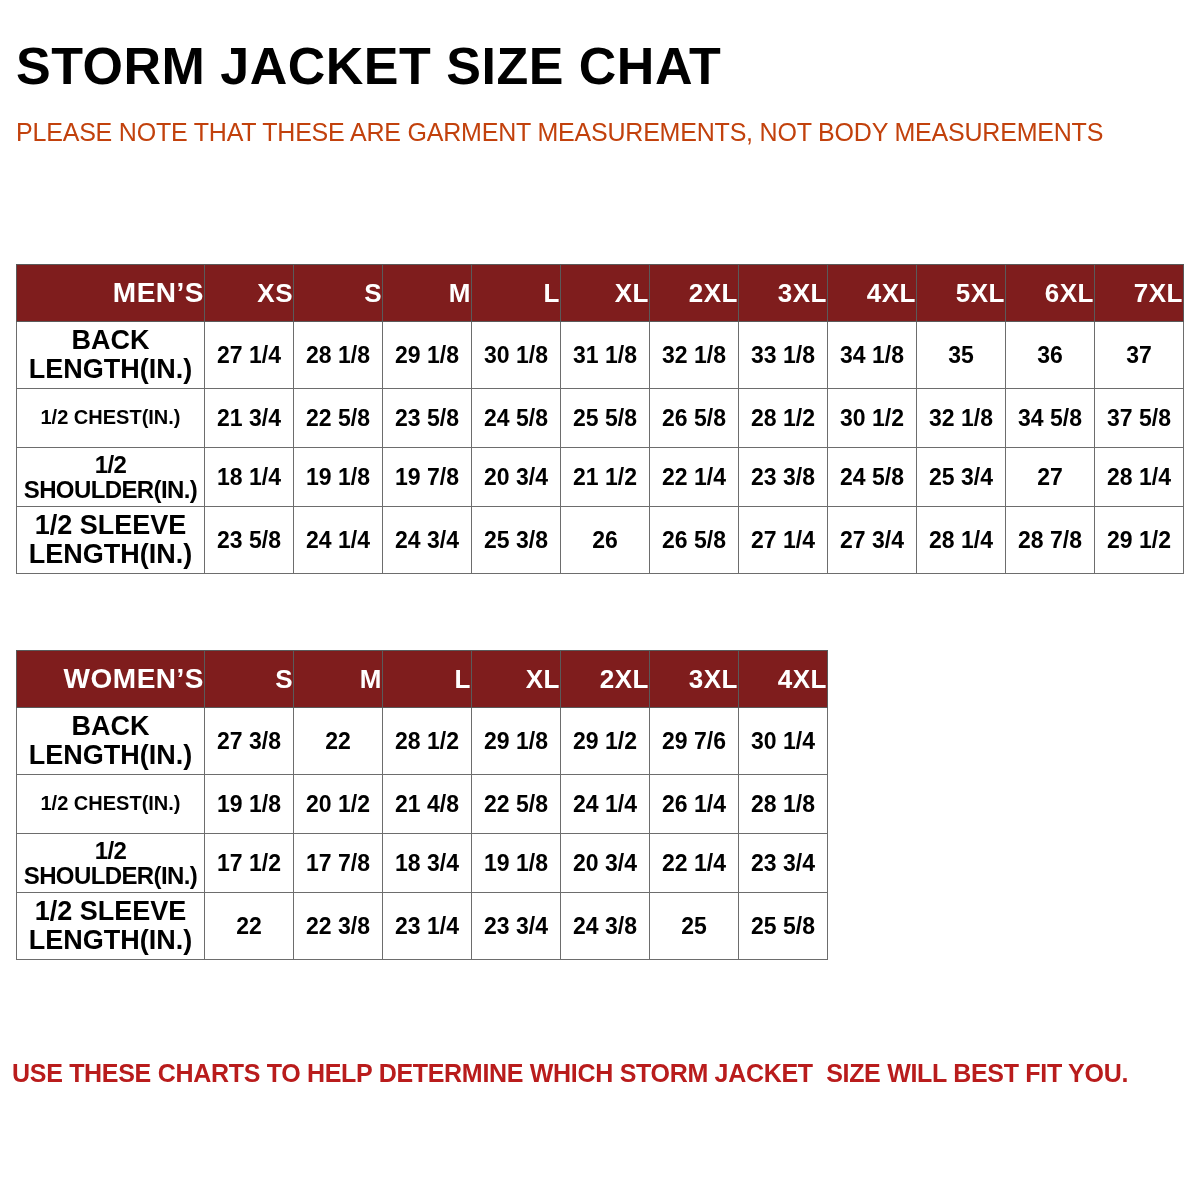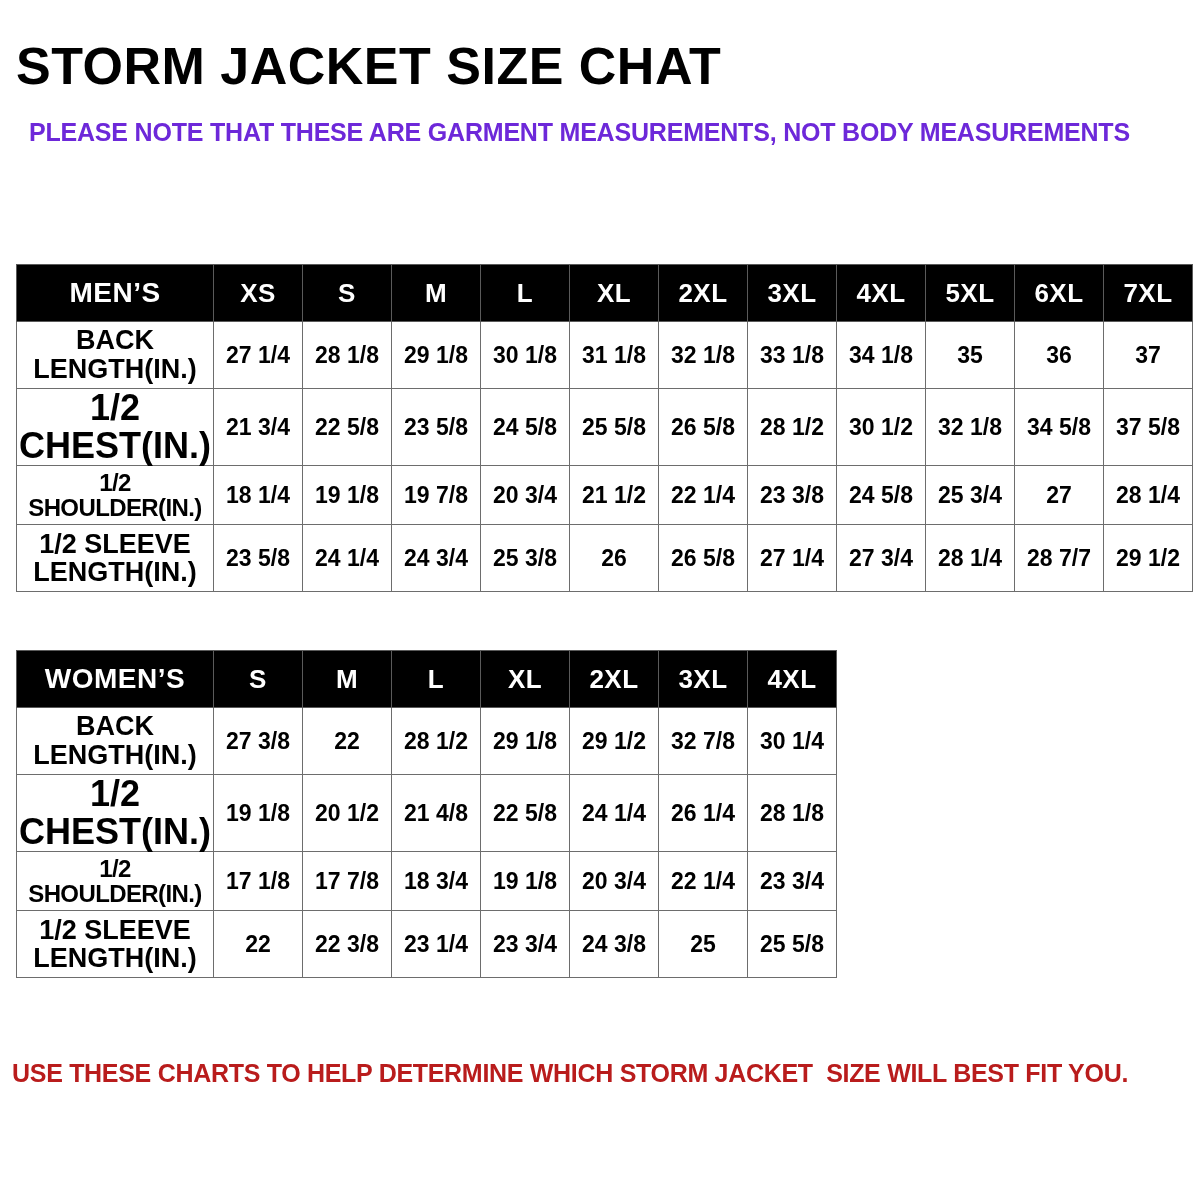--- a/index.html
+++ b/index.html
@@ -28,25 +28,24 @@
     line-height: 1.05;
     white-space: nowrap;
     color: #000000;
   }
   .note {
     position: absolute;
     left: 16px;
     top: 116px;
     width: 1120px;
     font-size: 25px;
-    font-weight: bold;
+    font-weight: normal;
     line-height: 1.32;
-    color: #6d28d9;
+    color: #c2410c;
     letter-spacing: -0.2px;
-    margin-left: 13px;
   }
   .footer-note {
     position: absolute;
     left: 12px;
     top: 1057px;
     width: 1180px;
     font-size: 25px;
     font-weight: bold;
     line-height: 1.3;
     color: #b91c1c;
@@ -65,38 +64,39 @@
   #womens-table{ left: 16px; top: 650px; padding-left: 42px; }
 
   .chart-table th,
   .chart-table td {
     border: 1px solid #6d6d6d;
     text-align: center;
     vertical-align: middle;
     padding: 0;
   }
   .chart-table thead th {
-    background: #000000;
+    background: #7f1d1d;
     color: #ffffff;
     height: 56px;
     font-size: 26px;
     font-weight: bold;
     letter-spacing: 0.5px;
     border-color: #5a5a5a;
+    text-align: right;
   }
   .chart-table thead th.corner-head {
     font-size: 28px;
   }
   .chart-table tbody td {
     height: 58px;
     font-size: 23px;
     font-weight: bold;
   }
   .chart-table tbody tr td.row-label {
-    font-size: 36px;
+    font-size: 20px;
     font-weight: bold;
     line-height: 1.06;
     padding: 0 2px;
     white-space: pre-line;
   }
   .chart-table tbody tr.tall td { height: 66px; }
   .chart-table tbody tr.tall td.row-label { font-size: 27px; }
 
   
   #mens-table   col.label-col { width: 188px; }
@@ -194,21 +194,21 @@
 LENGTH(IN.)</td>
         <td>23  5/8</td>
         <td>24  1/4</td>
         <td>24  3/4</td>
         <td>25  3/8</td>
         <td>26</td>
         <td>26  5/8</td>
         <td>27  1/4</td>
         <td>27  3/4</td>
         <td>28  1/4</td>
-        <td>28  7/7</td>
+        <td>28  7/8</td>
         <td>29  1/2</td>
       </tr>
     </tbody>
 </table>
 
 <table class="chart-table" id="womens-table">
   <colgroup>
       <col class="label-col">
       <col class="size-col">
       <col class="size-col">
@@ -232,36 +232,36 @@
     </thead>
   <tbody>
       <tr class="tall">
         <td class="row-label">BACK
 LENGTH(IN.)</td>
         <td>27  3/8</td>
         <td>22</td>
         <td>28  1/2</td>
         <td>29  1/8</td>
         <td>29  1/2</td>
-        <td>32  7/8</td>
+        <td>29  7/6</td>
         <td>30  1/4</td>
       </tr>
       <tr>
         <td class="row-label">1/2  CHEST(IN.)</td>
         <td>19  1/8</td>
         <td>20  1/2</td>
         <td>21  4/8</td>
         <td>22  5/8</td>
         <td>24  1/4</td>
         <td>26  1/4</td>
         <td>28  1/8</td>
       </tr>
       <tr>
         <td class="row-label label-shrink">1/2  SHOULDER(IN.)</td>
-        <td>17  1/8</td>
+        <td>17  1/2</td>
         <td>17  7/8</td>
         <td>18  3/4</td>
         <td>19  1/8</td>
         <td>20  3/4</td>
         <td>22  1/4</td>
         <td>23  3/4</td>
       </tr>
       <tr class="tall">
         <td class="row-label">1/2  SLEEVE
 LENGTH(IN.)</td>

